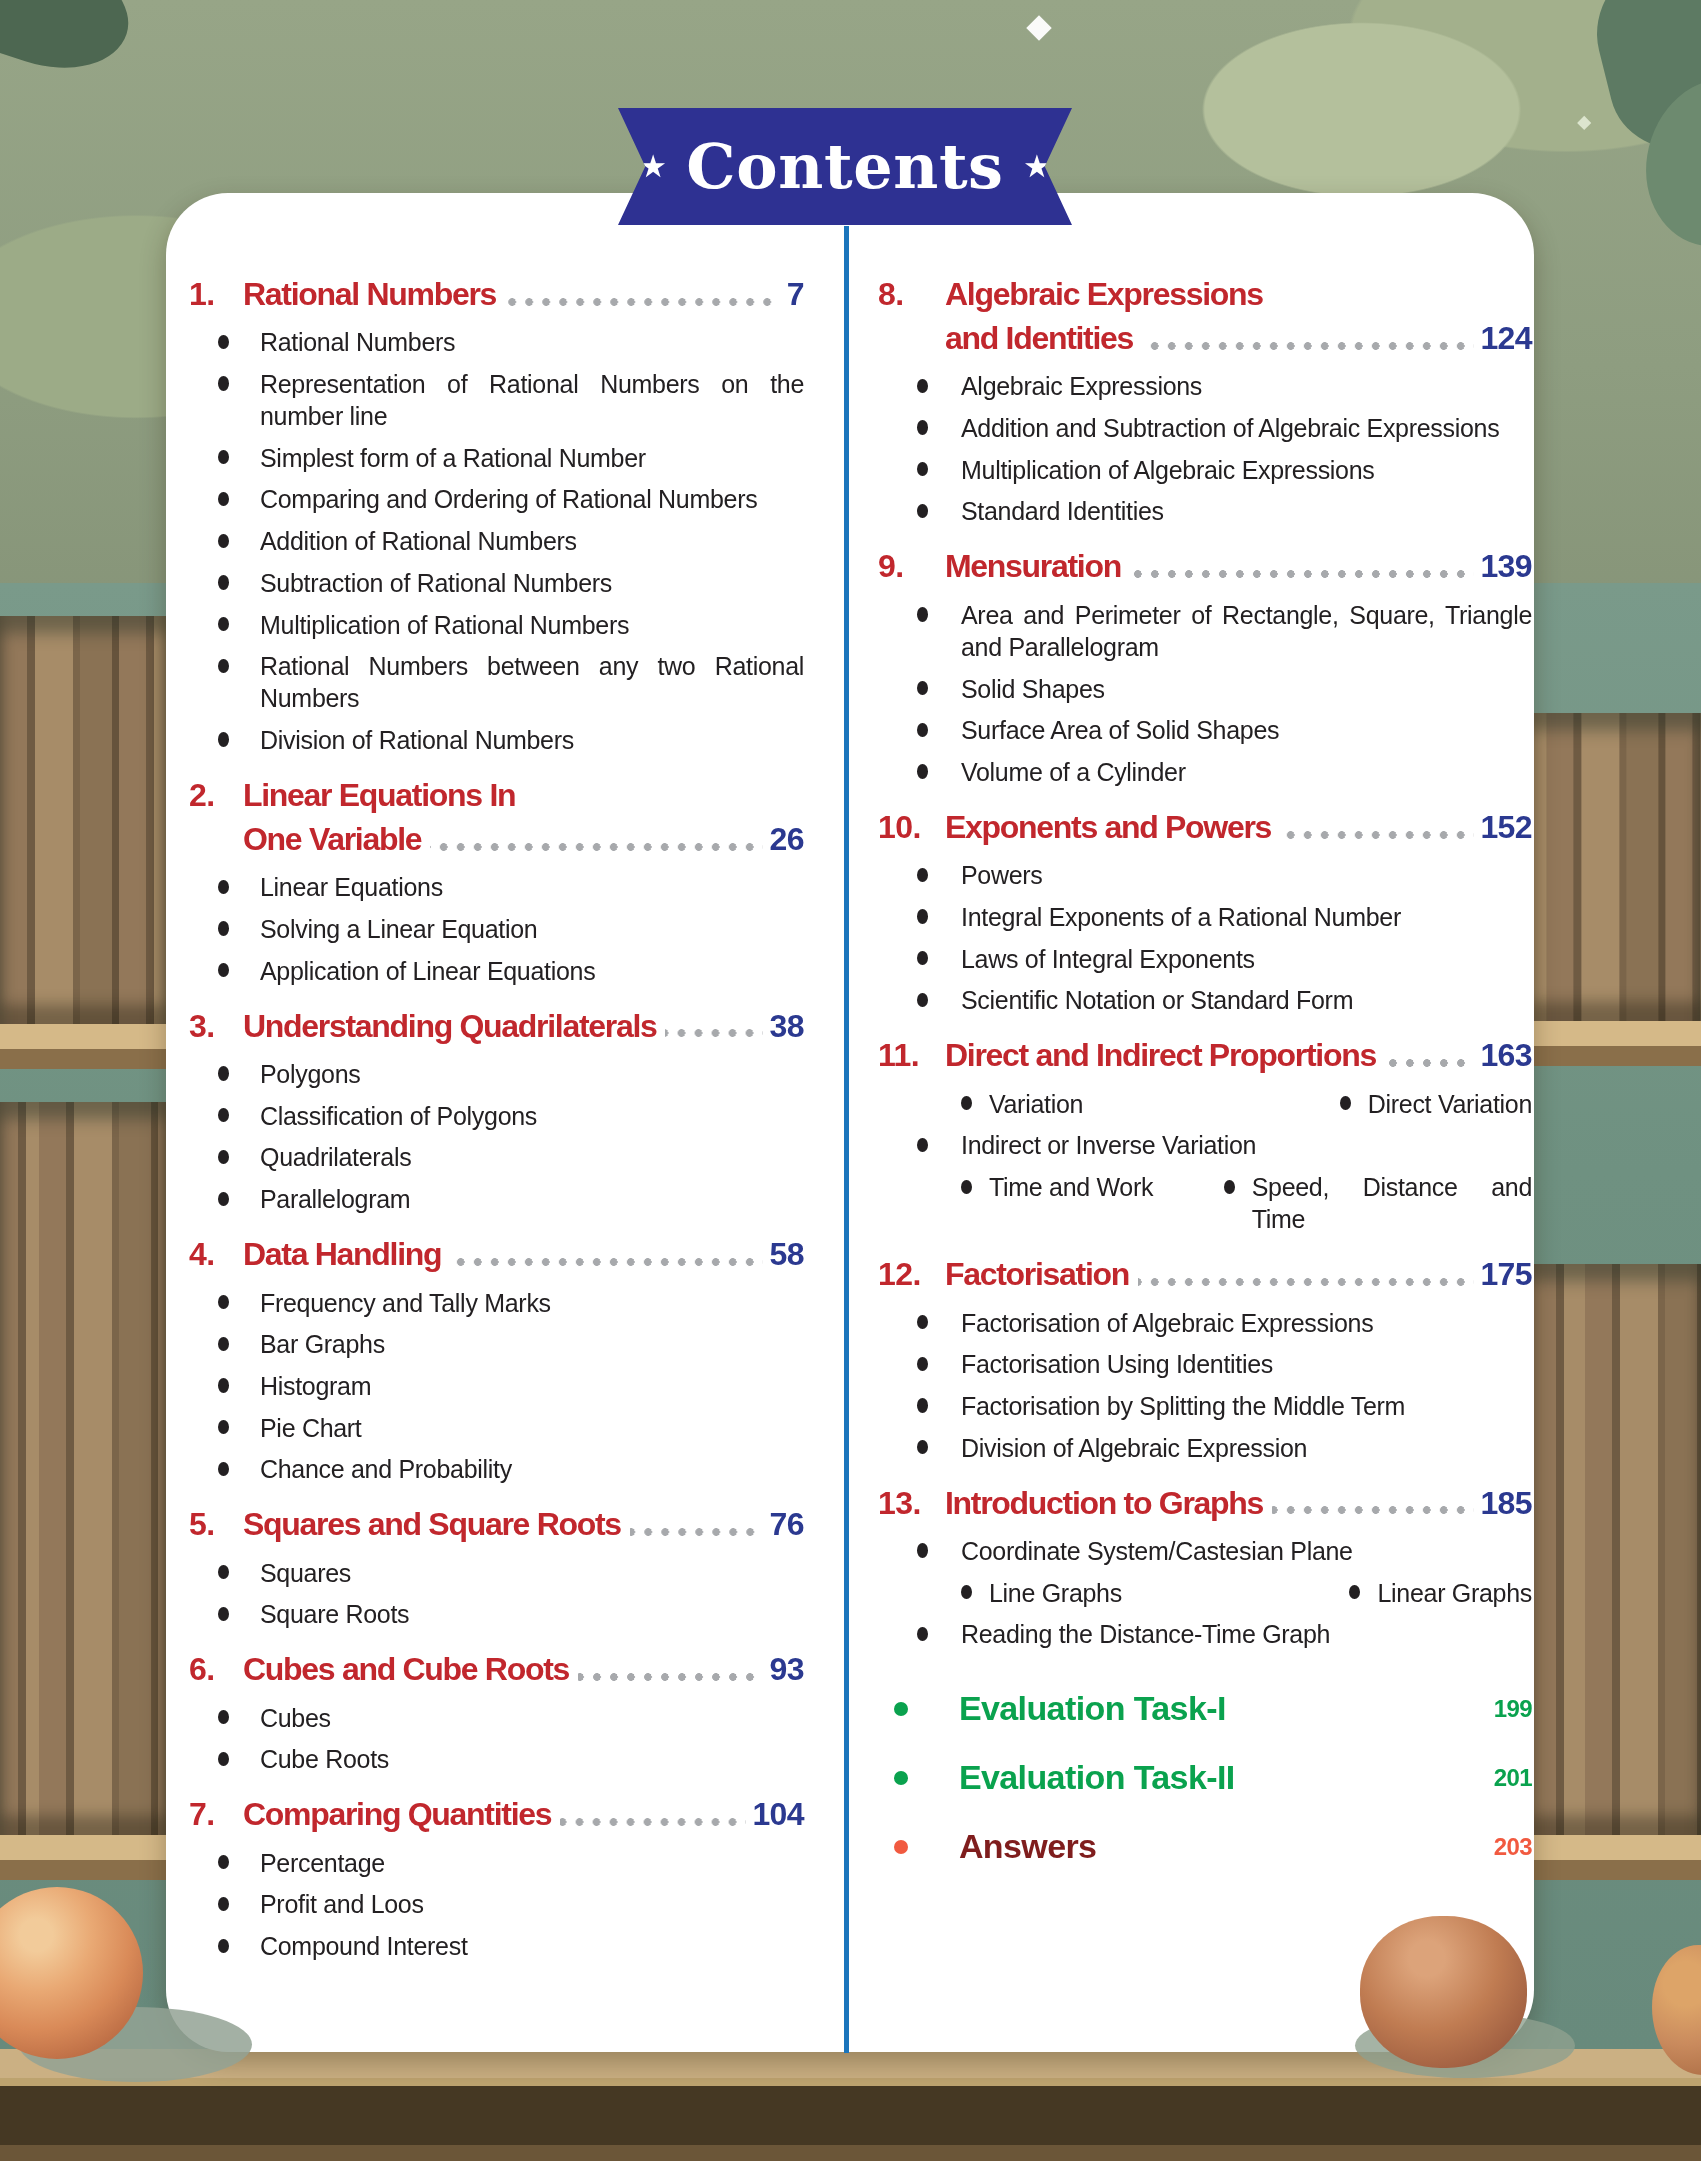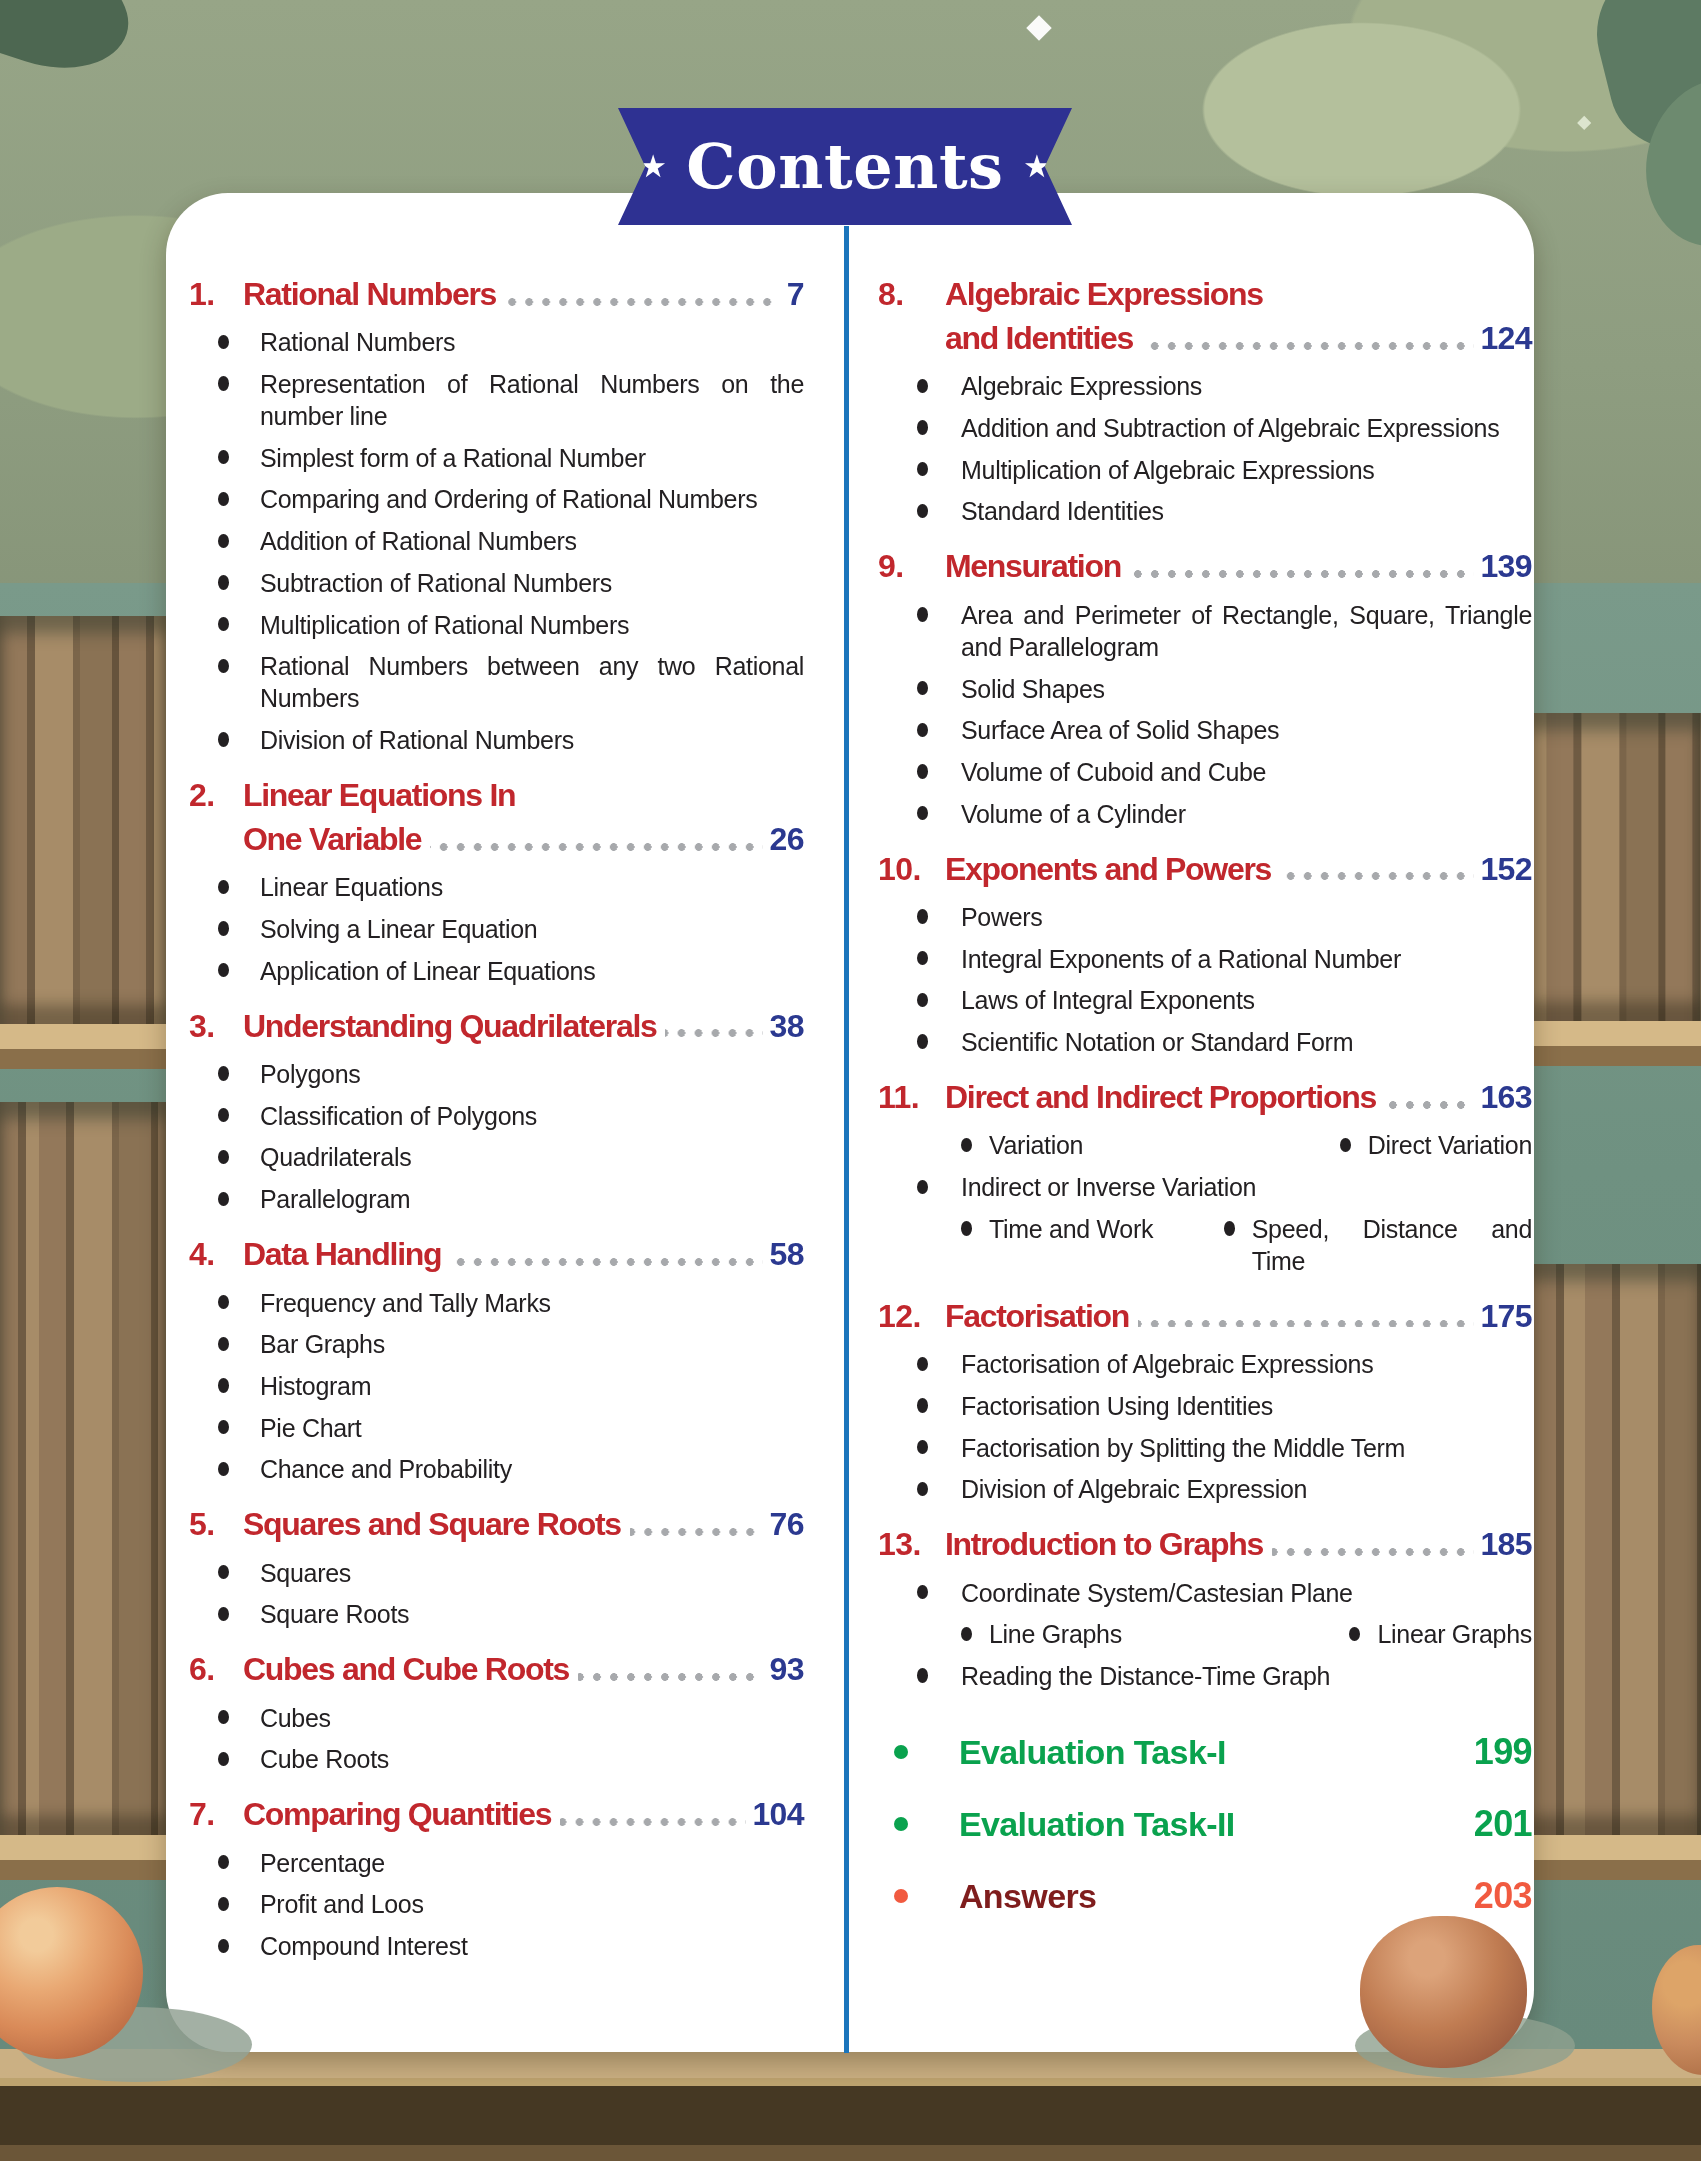--- a/index.html
+++ b/index.html
@@ -132,21 +132,21 @@
   .topic.pair{display:flex;justify-content:space-between;}
   .topic.pair .half{position:relative;display:flex;}
   .topic.pair .half .bullet{position:static;flex:0 0 11px;margin:8.4px 17px 0 0;}
   .topic.pair .half.h1{flex:0 0 46%;}
   
   .extras{margin-top:39px;}
   .extra{display:flex;align-items:center;margin-bottom:30px;padding-left:15.6px;}
   .extra .dot{width:14.3px;height:14.3px;border-radius:50%;flex:0 0 14.3px;margin-right:51px;}
   .extra .label{font-weight:700;font-size:34px;letter-spacing:-0.6px;flex:0 0 auto;}
   .extra .spacer{flex:1;}
-  .extra .num{font-weight:700;font-size:36px;letter-spacing:-0.6px;}
+  .extra .num{font-weight:700;font-size:24px;letter-spacing:-0.6px;}
 </style>
 </head>
 <body>
 
 <div class="bg-sky"></div>
 <div class="bg-wall"></div>
 <div class="leaf-tl"></div>
 <div class="foliage-tr1"></div>
 <div class="foliage-tr2"></div>
 
@@ -440,24 +440,20 @@
           <span class="bullet"></span>
           <div class="t-text">Area and Perimeter of Rectangle, Square, Triangle and Parallelogram</div>
         </div>
         <div class="topic">
           <span class="bullet"></span>
           <div class="t-text">Solid Shapes</div>
         </div>
         <div class="topic">
           <span class="bullet"></span>
           <div class="t-text">Surface Area of Solid Shapes</div>
-        </div>
-        <div class="topic">
-          <span class="bullet"></span>
-          <div class="t-text">Volume of Cuboid and Cube</div>
         </div>
         <div class="topic">
           <span class="bullet"></span>
           <div class="t-text">Volume of a Cylinder</div>
         </div>
       </div>
     </div>
     <div class="chapter">
       <div class="ch-head">
         <span class="ch-num">10.</span>

